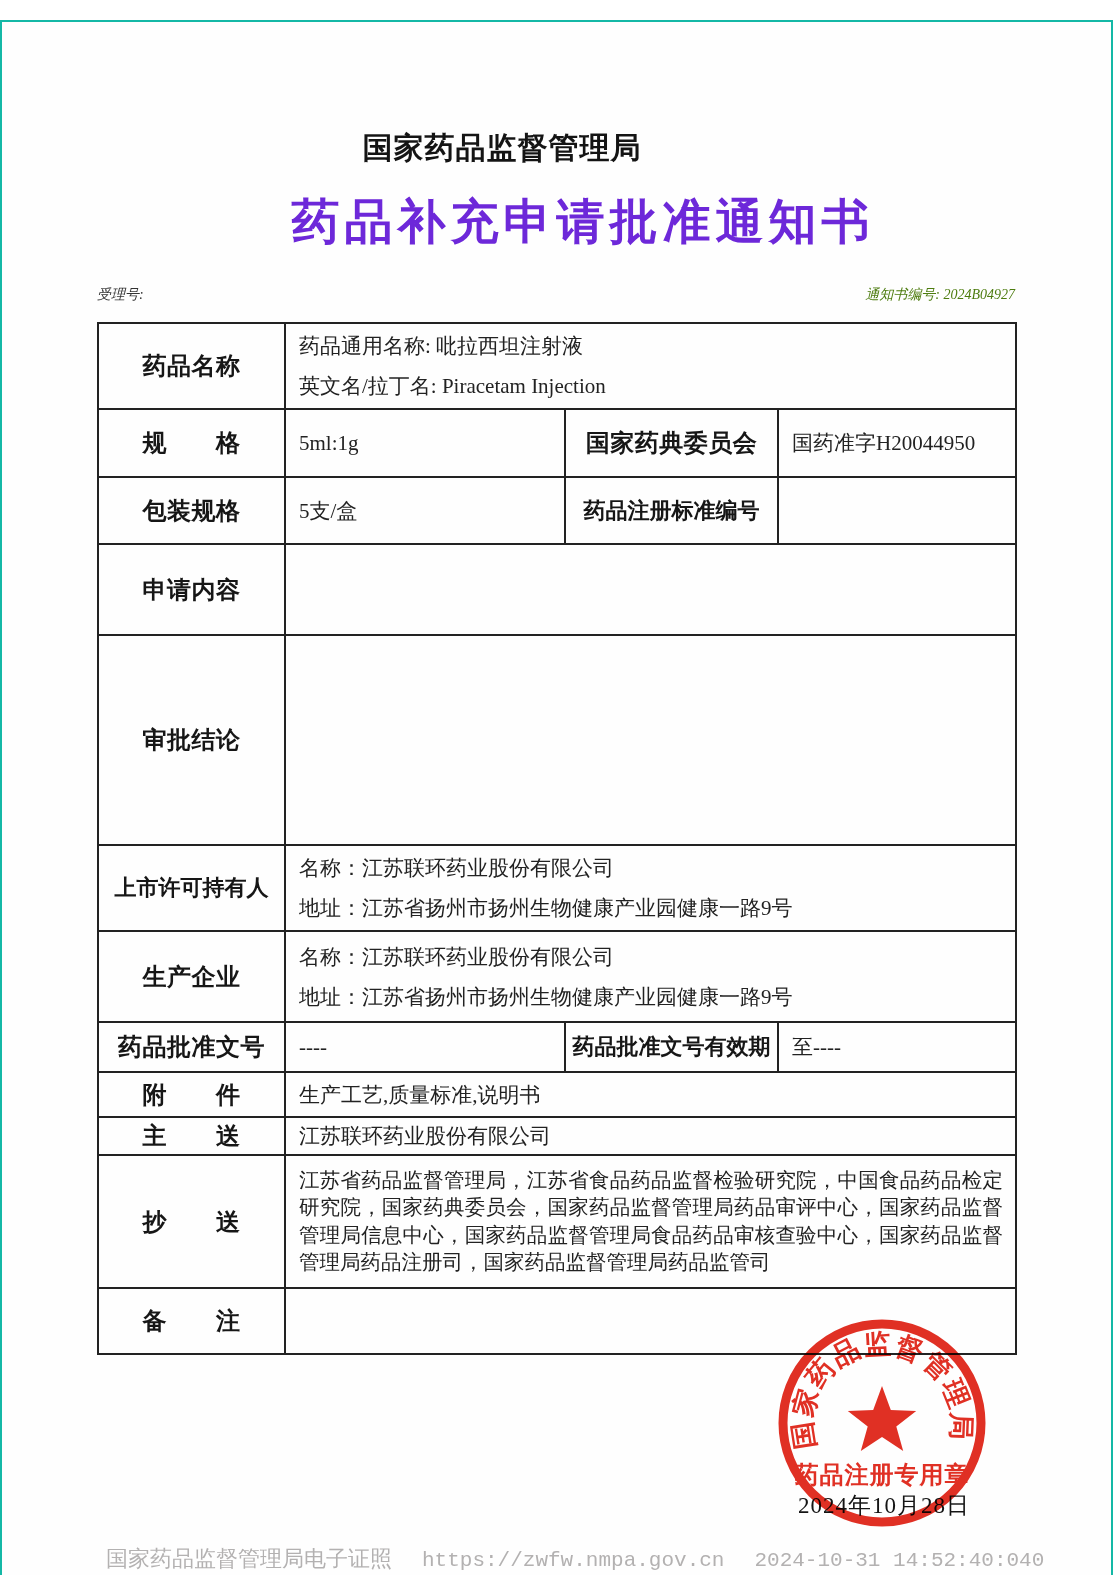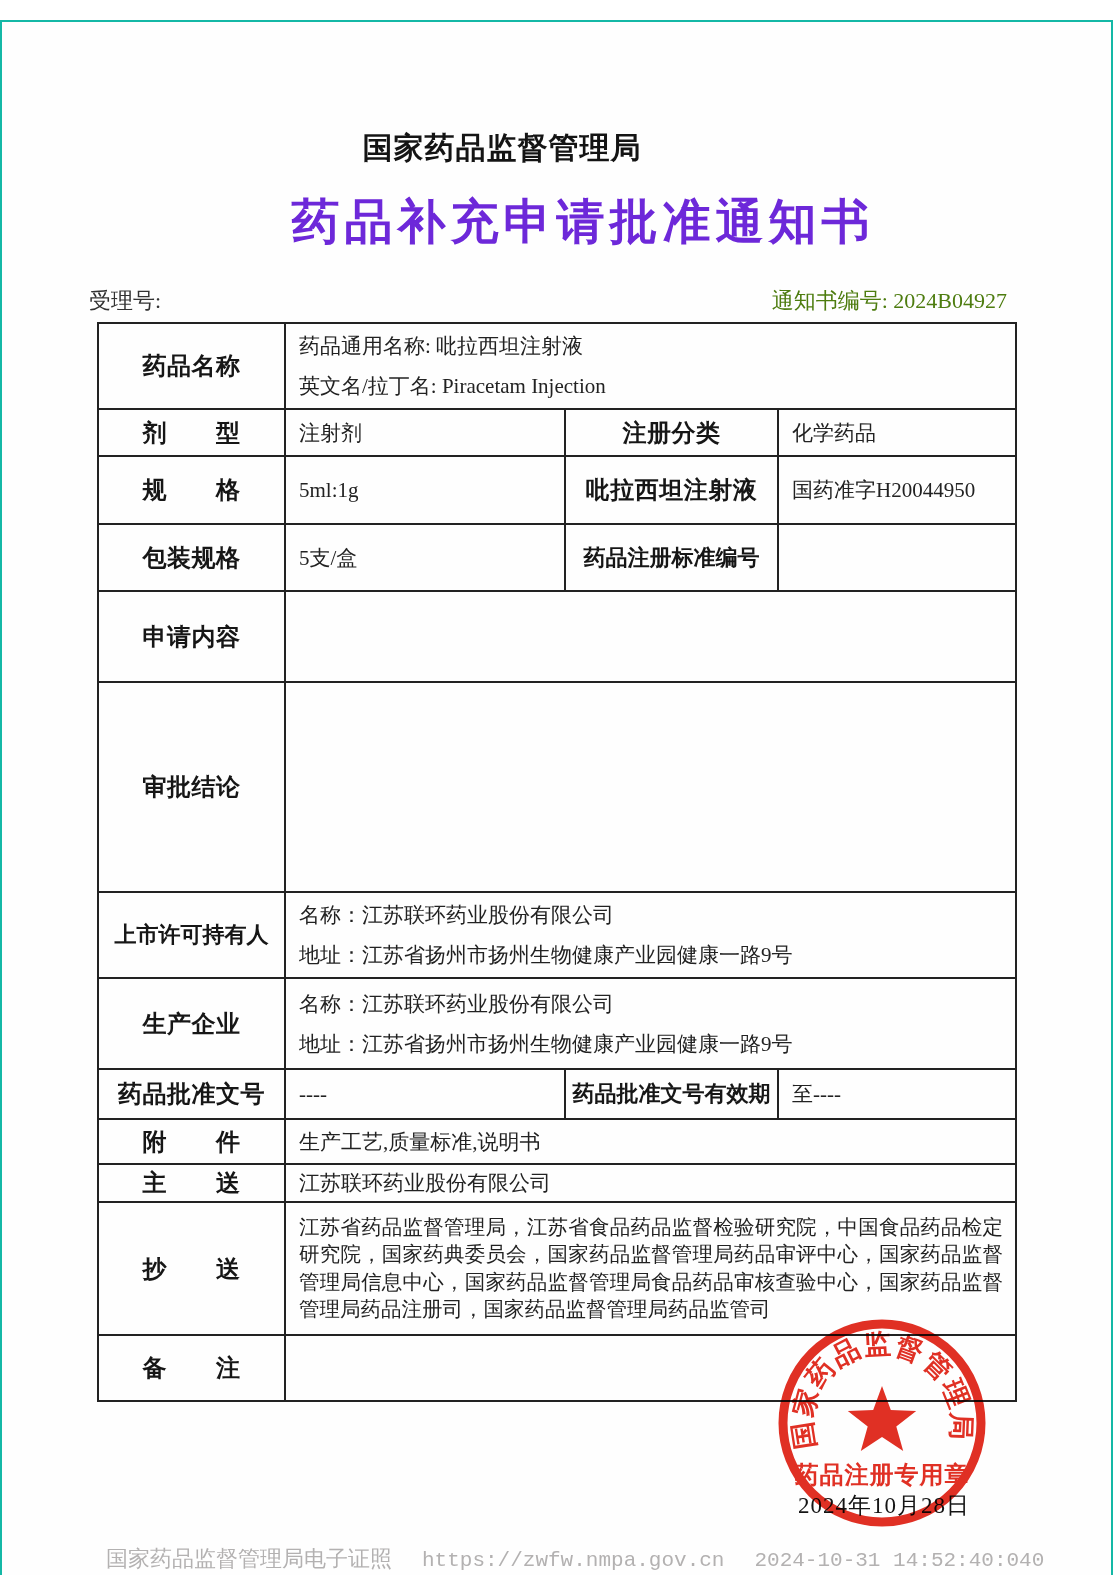--- a/index.html
+++ b/index.html
@@ -19,23 +19,23 @@
     text-align:center;
     font-family:"Liberation Sans","DejaVu Sans",sans-serif;
     font-weight:bold; font-size:30px; letter-spacing:1px; color:#141414;
   }
   .doc-title {
     position:absolute; top:168px; left:58px; width:1046px;
     text-align:center;
     font-size:48px; font-weight:600; letter-spacing:5px; color:#6d28d9;
   }
   .meta-row {
-    position:absolute; top:264px; left:87px; width:918px;
+    position:absolute; top:264px; left:95px; width:918px;
     display:flex; justify-content:space-between;
-    font-size:22px; color:#323232;
+    font-size:14px; color:#323232;font-style:italic;
   }
   .meta-right { color:#4d7c0f;text-align:right; }
   .doc-table {
     position:absolute; top:300px; left:95px; width:918px;
     border-collapse:collapse; table-layout:fixed;
   }
   .doc-table td {
     border:2px solid #222222; padding:0;
     vertical-align:middle;
     overflow:hidden;
@@ -98,30 +98,24 @@
         <col style="width:238px">
     </colgroup>
     <tbody>
         <tr class="h90">
       <td class="lbl">药品名称</td>
       <td class="val two-line" colspan="3">
         <div>药品通用名称: 吡拉西坦注射液</div>
         <div>英文名/拉丁名: Piracetam Injection</div>
       </td>
     </tr>
-    <tr class="h47">
-      <td class="lbl">剂　　型</td>
-      <td class="val">注射剂</td>
-      <td class="lbl">注册分类</td>
-      <td class="val">化学药品</td>
-    </tr>
     <tr class="h68">
       <td class="lbl">规　　格</td>
       <td class="val">5ml:1g</td>
-      <td class="lbl">吡拉西坦注射液</td>
+      <td class="lbl">国家药典委员会</td>
       <td class="val">国药准字H20044950</td>
     </tr>
     <tr class="h67">
       <td class="lbl">包装规格</td>
       <td class="val">5支/盒</td>
       <td class="lbl small">药品注册标准编号</td>
       <td class="val"></td>
     </tr>
     <tr class="h91">
       <td class="lbl">申请内容</td>

